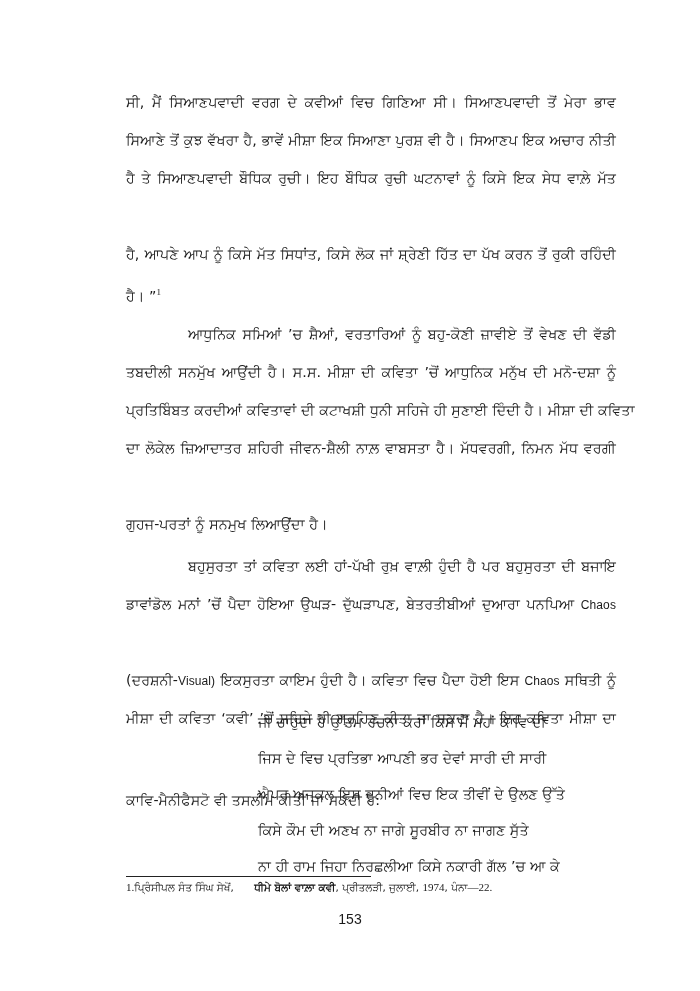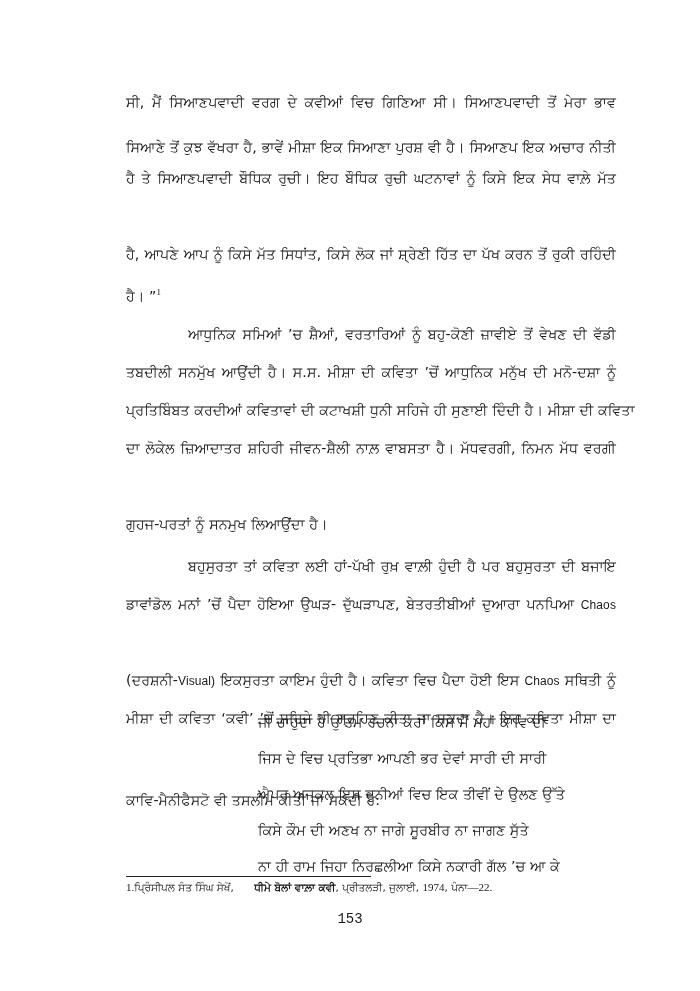--- a/index.html
+++ b/index.html
@@ -10,30 +10,30 @@
           white-space:nowrap; letter-spacing:0.1px; line-height:20px; }
   .justify { text-align:justify; text-align-last:justify; }
   .indent { left:188px; width:428px; }
   .verse { left:258px; width:auto; }
   .latin { font-family:Liberation Sans, sans-serif; font-size:12px; }
   .fn-rule { position:absolute; left:126px; top:876px; width:245px; height:1px; background:#222; }
   .footnote { position:absolute; left:126px; top:881px; font-size:10.5px; white-space:nowrap; }
   .footnote .num, .footnote .yr { font-family:"Liberation Serif", serif; font-size:11px; }
   .footnote b { font-weight:bold;margin-left:17px; }
   .pageno { position:absolute; left:0; width:700px; top:911px; text-align:center;
-            font-family:Liberation Mono, monospace; font-size:14px; }
+            font-family:Liberation Sans, sans-serif; font-size:14px; }
   sup { font-size:9px; font-family:"Liberation Serif", serif; }
 </style>
 </head>
 <body>
 
 <div class="page">
 
   <div class="line justify" style="top:92px">ਸੀ, ਮੈਂ ਸਿਆਣਪਵਾਦੀ ਵਰਗ ਦੇ ਕਵੀਆਂ ਵਿਚ ਗਿਣਿਆ ਸੀ। ਸਿਆਣਪਵਾਦੀ ਤੋਂ ਮੇਰਾ ਭਾਵ</div>
-  <div class="line justify" style="top:137px">ਸਿਆਣੇ ਤੋਂ ਕੁਝ ਵੱਖਰਾ ਹੈ, ਭਾਵੇਂ ਮੀਸ਼ਾ ਇਕ ਸਿਆਣਾ ਪੁਰਸ਼ ਵੀ ਹੈ। ਸਿਆਣਪ ਇਕ ਅਚਾਰ ਨੀਤੀ</div>
+  <div class="line justify" style="top:130px">ਸਿਆਣੇ ਤੋਂ ਕੁਝ ਵੱਖਰਾ ਹੈ, ਭਾਵੇਂ ਮੀਸ਼ਾ ਇਕ ਸਿਆਣਾ ਪੁਰਸ਼ ਵੀ ਹੈ। ਸਿਆਣਪ ਇਕ ਅਚਾਰ ਨੀਤੀ</div>
   <div class="line justify" style="top:168px">ਹੈ ਤੇ ਸਿਆਣਪਵਾਦੀ ਬੌਧਿਕ ਰੁਚੀ। ਇਹ ਬੌਧਿਕ ਰੁਚੀ ਘਟਨਾਵਾਂ ਨੂੰ ਕਿਸੇ ਇਕ ਸੇਧ ਵਾਲ਼ੇ ਮੱਤ</div>
   <div class="line justify" style="top:244px">ਹੈ, ਆਪਣੇ ਆਪ ਨੂੰ ਕਿਸੇ ਮੱਤ ਸਿਧਾਂਤ, ਕਿਸੇ ਲੋਕ ਜਾਂ ਸ਼੍ਰੇਣੀ ਹਿੱਤ ਦਾ ਪੱਖ ਕਰਨ ਤੋਂ ਰੁਕੀ ਰਹਿੰਦੀ</div>
   <div class="line" style="top:282px"><span>ਹੈ। ”</span><sup>1</sup></div>
 
   <div class="line justify indent" style="top:324px">ਆਧੁਨਿਕ ਸਮਿਆਂ ’ਚ ਸ਼ੈਆਂ, ਵਰਤਾਰਿਆਂ ਨੂੰ ਬਹੁ-ਕੋਣੀ ਜ਼ਾਵੀਏ ਤੋਂ ਵੇਖਣ ਦੀ ਵੱਡੀ</div>
   <div class="line justify" style="top:362px">ਤਬਦੀਲੀ ਸਨਮੁੱਖ ਆਉਂਦੀ ਹੈ। ਸ.ਸ. ਮੀਸ਼ਾ ਦੀ ਕਵਿਤਾ ’ਚੋਂ ਆਧੁਨਿਕ ਮਨੁੱਖ ਦੀ ਮਨੋ-ਦਸ਼ਾ ਨੂੰ</div>
   <div class="line justify" style="top:400px">ਪ੍ਰਤਿਬਿੰਬਤ ਕਰਦੀਆਂ ਕਵਿਤਾਵਾਂ ਦੀ ਕਟਾਖਸ਼ੀ ਧੁਨੀ ਸਹਿਜੇ ਹੀ ਸੁਣਾਈ ਦਿੰਦੀ ਹੈ। ਮੀਸ਼ਾ ਦੀ ਕਵਿਤਾ</div>
   <div class="line justify" style="top:438px">ਦਾ ਲੋਕੇਲ ਜ਼ਿਆਦਾਤਰ ਸ਼ਹਿਰੀ ਜੀਵਨ-ਸ਼ੈਲੀ ਨਾਲ਼ ਵਾਬਸਤਾ ਹੈ। ਮੱਧਵਰਗੀ, ਨਿਮਨ ਮੱਧ ਵਰਗੀ</div>
   <div class="line" style="top:514px">ਗੁਹਜ-ਪਰਤਾਂ ਨੂੰ ਸਨਮੁਖ ਲਿਆਉਂਦਾ ਹੈ।</div>
 

